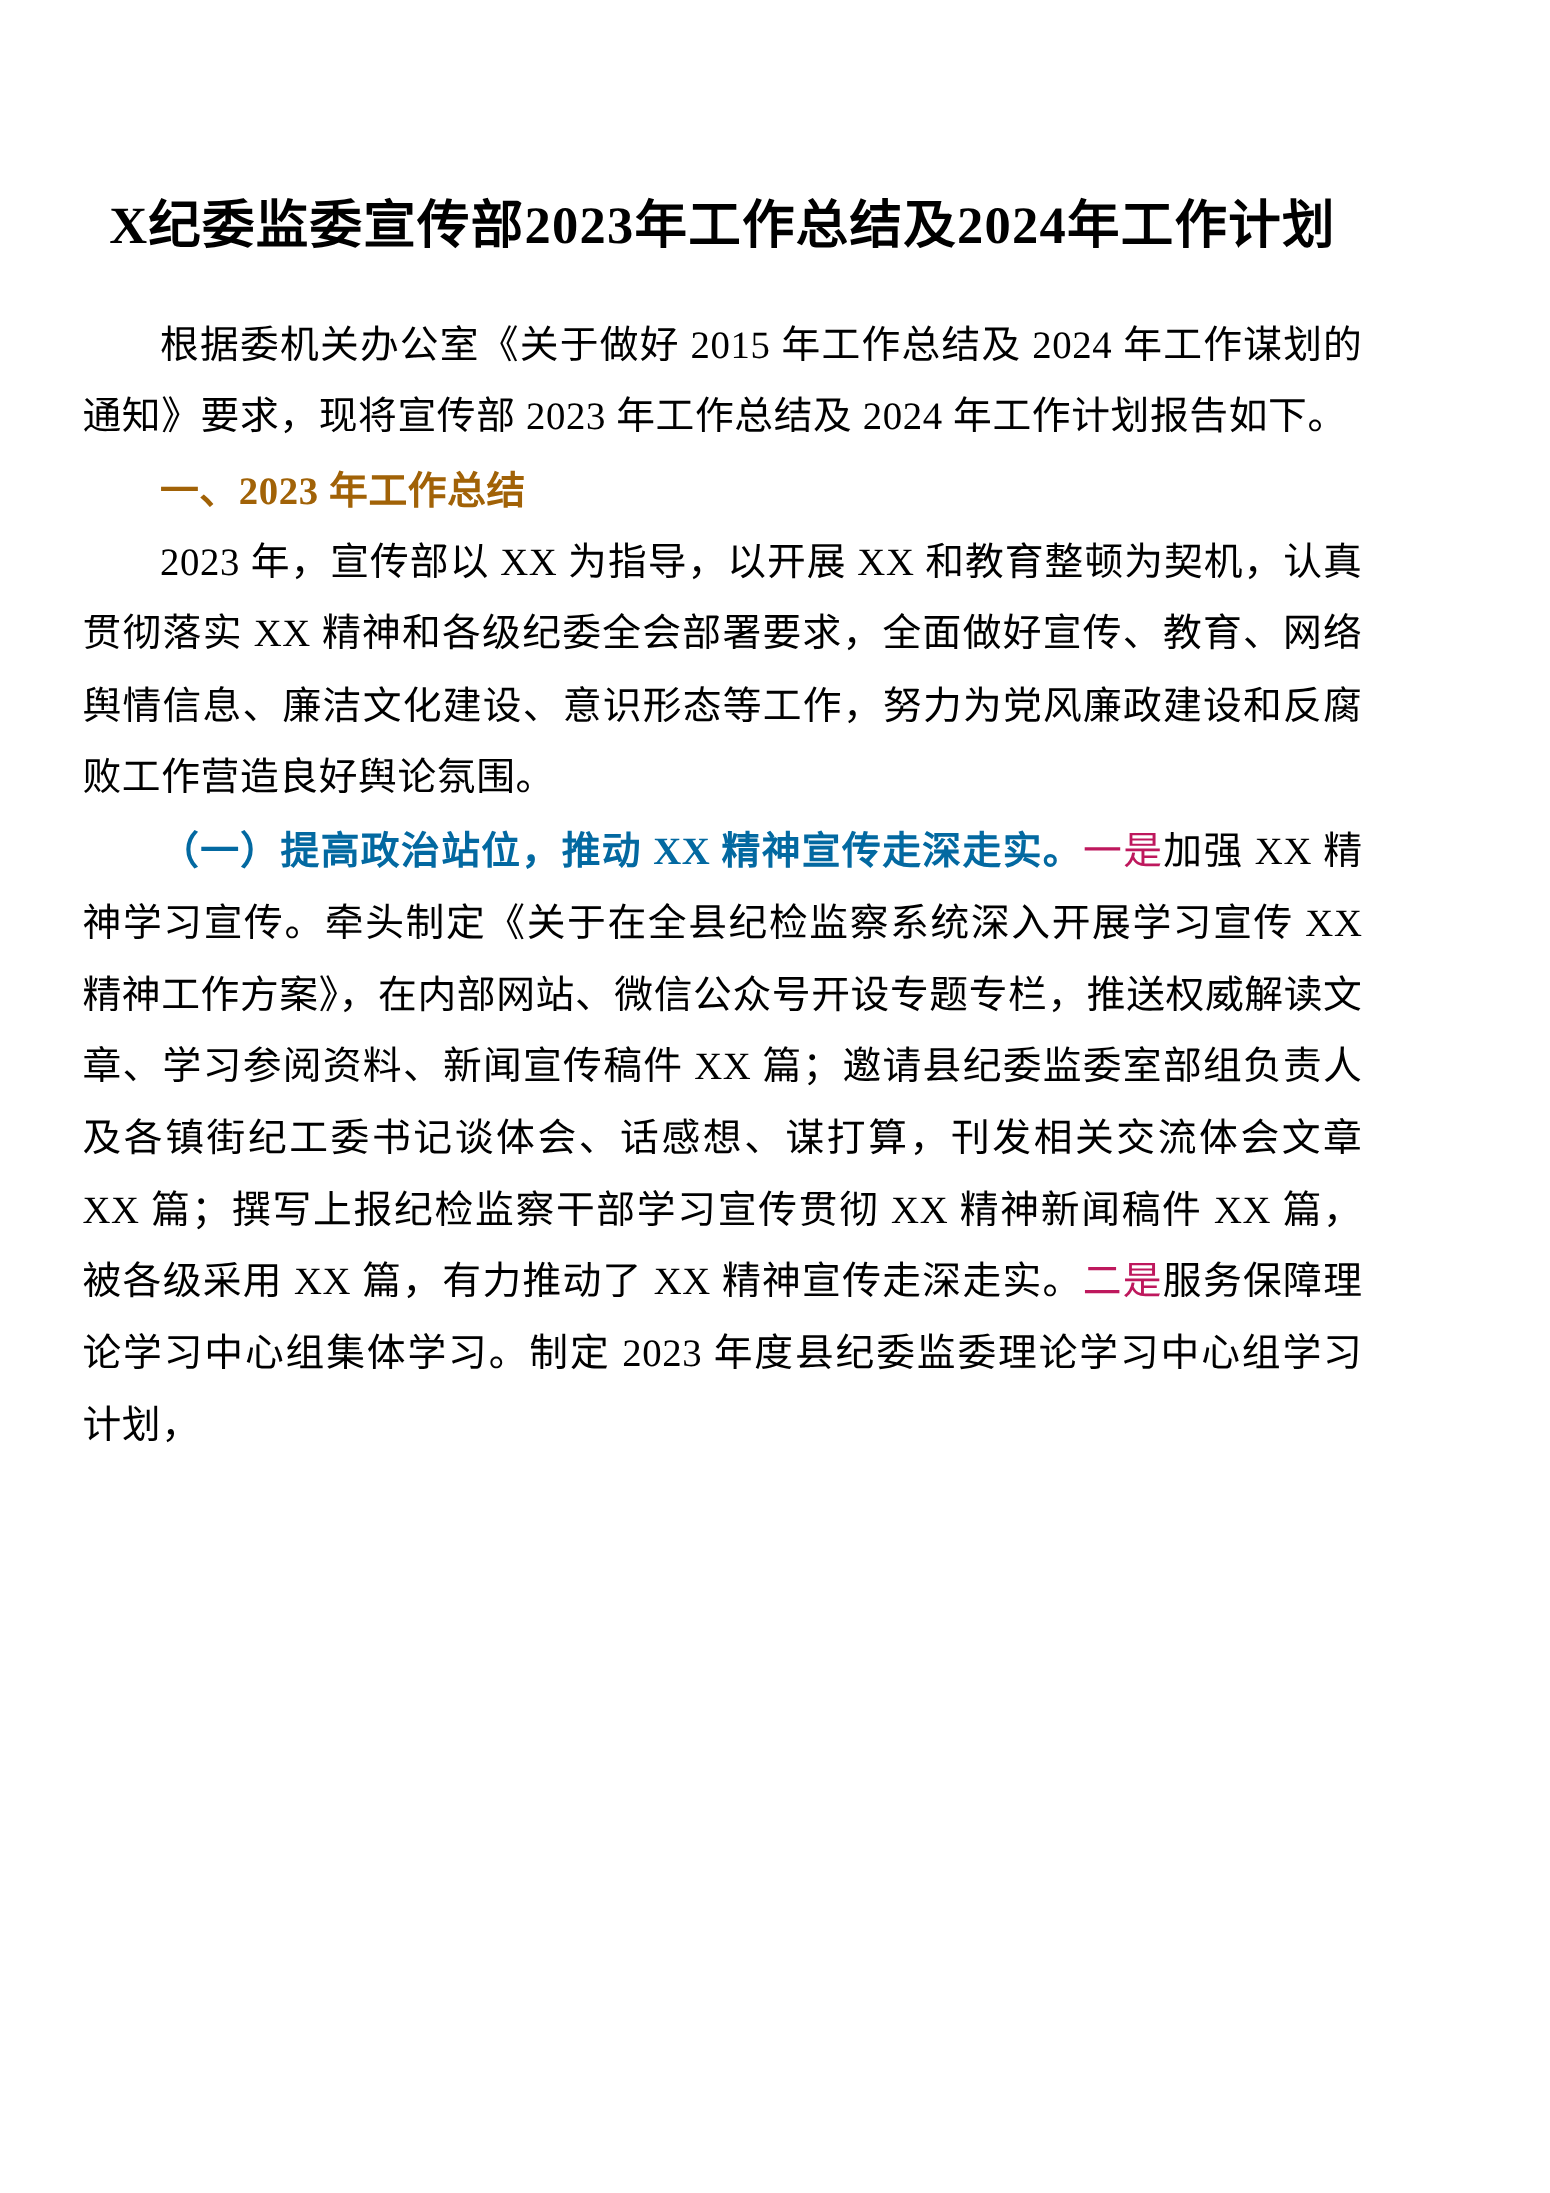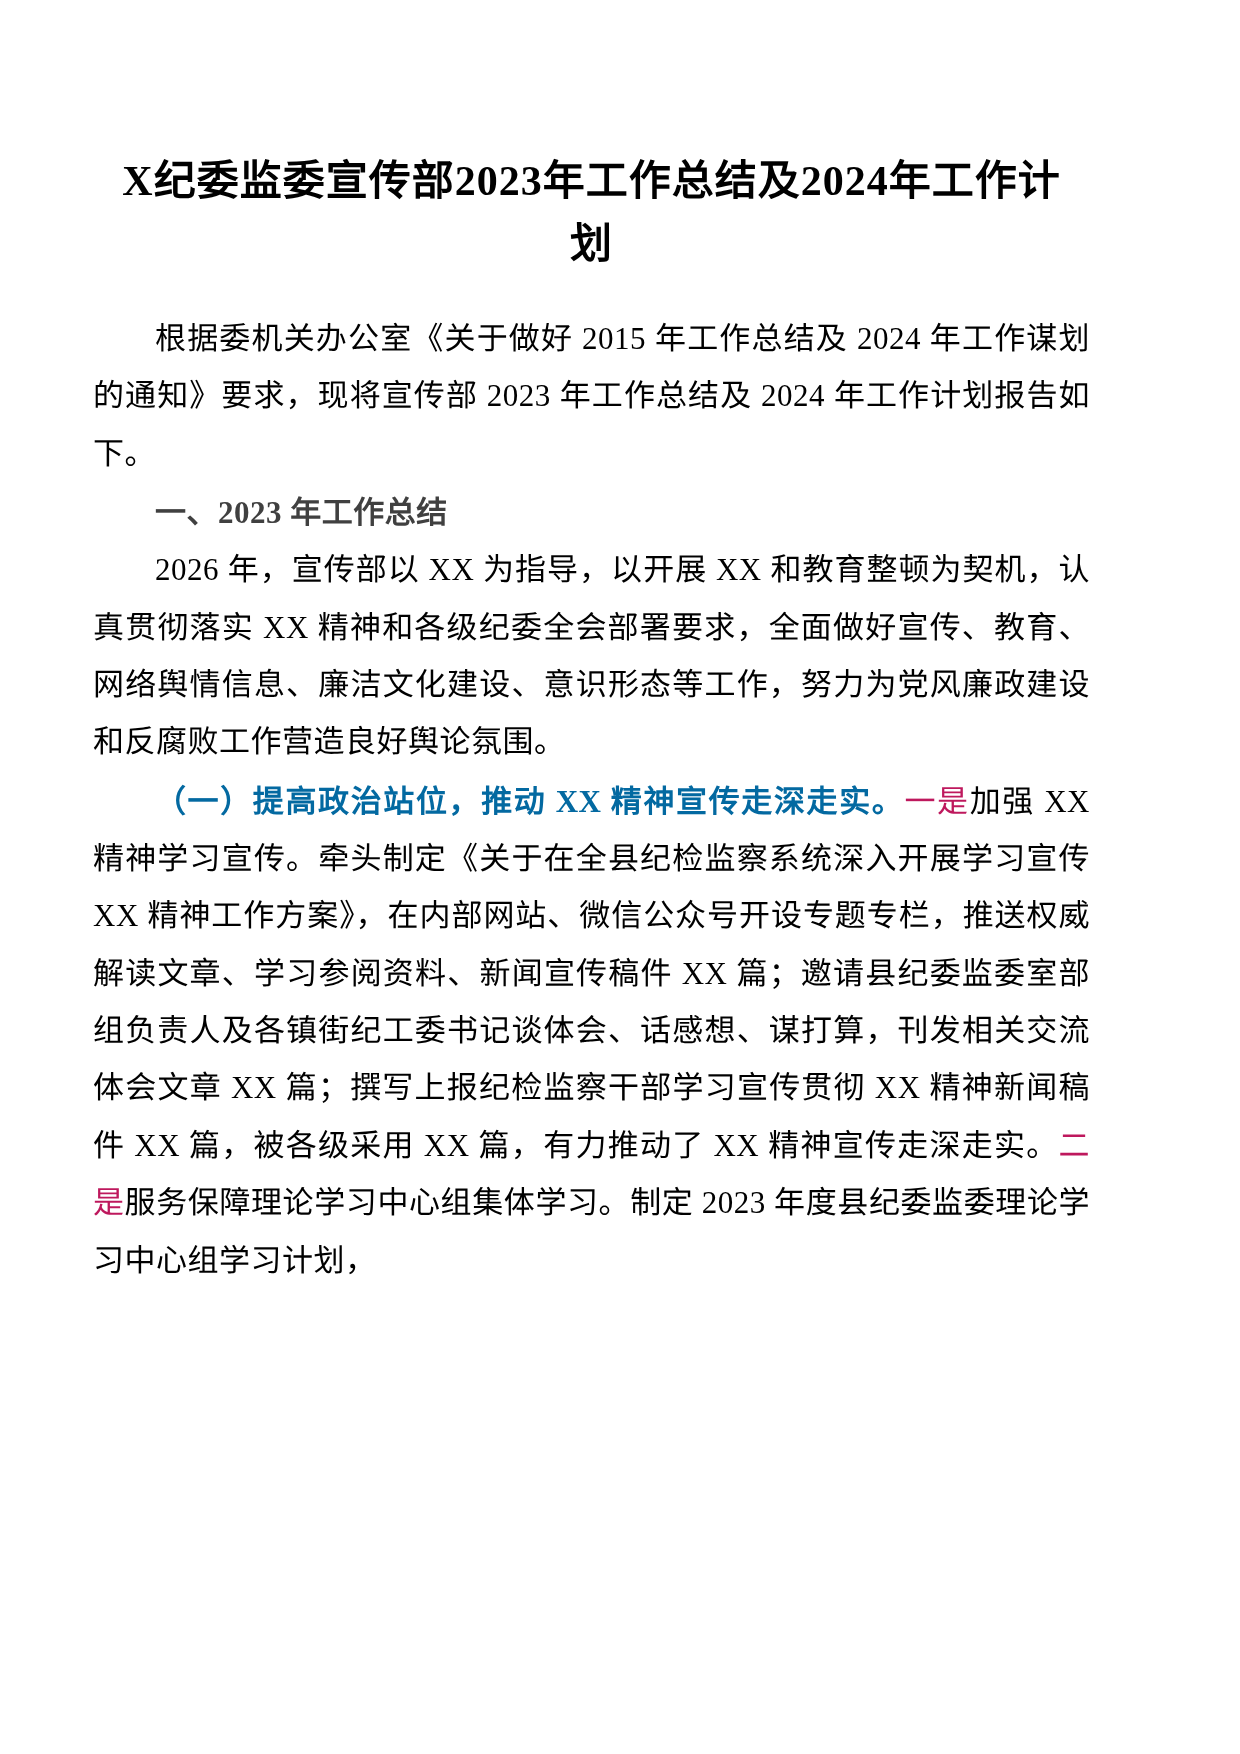--- a/index.html
+++ b/index.html
@@ -6,21 +6,21 @@
     margin: 0;
     padding: 0;
     background: #ffffff;
   }
   .page {
     width: 1240px;
     height: 1754px;
     background: #ffffff;
     position: relative;
     box-sizing: border-box;
-    padding: 150px 150px 60px 93px;
+    padding: 150px 150px 60px 66px;
     font-family: "Liberation Serif", "DejaVu Serif", serif;
     color: #000000;
     overflow: hidden;
   }
   .doc-title {
     font-family: "Liberation Serif", "DejaVu Serif", serif;
     font-weight: bold;
     font-size: 42px;
     line-height: 1.5;
     text-align: center;
@@ -36,21 +36,21 @@
     text-justify: inter-ideograph;
     text-indent: 2em;
     letter-spacing: 0.5px;
   }
   .heading-1 {
     font-size: 31px;
     line-height: 1.85;
     margin: 0;
     text-indent: 2em;
     font-weight: bold;
-    color: #404040;
+    color: #a16207;
     letter-spacing: 0.5px;
   }
   .sub-heading {
     color: #0369a1;
     font-weight: bold;
   }
   .bold-run {
     font-weight: normal;
     color: #be185d;
   }
@@ -59,17 +59,17 @@
 <body>
 
 <div class="page">
 
   <h1 class="doc-title">X纪委监委宣传部2023年工作总结及2024年工作计划</h1>
 
   <p class="para">根据委机关办公室《关于做好 2015 年工作总结及 2024 年工作谋划的通知》要求，现将宣传部 2023 年工作总结及 2024 年工作计划报告如下。</p>
 
   <p class="heading-1">一、2023 年工作总结</p>
 
-  <p class="para">2026 年，宣传部以 XX 为指导，以开展 XX 和教育整顿为契机，认真贯彻落实 XX 精神和各级纪委全会部署要求，全面做好宣传、教育、网络舆情信息、廉洁文化建设、意识形态等工作，努力为党风廉政建设和反腐败工作营造良好舆论氛围。</p>
+  <p class="para">2023 年，宣传部以 XX 为指导，以开展 XX 和教育整顿为契机，认真贯彻落实 XX 精神和各级纪委全会部署要求，全面做好宣传、教育、网络舆情信息、廉洁文化建设、意识形态等工作，努力为党风廉政建设和反腐败工作营造良好舆论氛围。</p>
 
   <p class="para"><span class="sub-heading">（一）提高政治站位，推动 XX 精神宣传走深走实。</span><span class="bold-run">一是</span><span>加强 XX 精神学习宣传。牵头制定《关于在全县纪检监察系统深入开展学习宣传 XX 精神工作方案》，在内部网站、微信公众号开设专题专栏，推送权威解读文章、学习参阅资料、新闻宣传稿件 XX 篇；邀请县纪委监委室部组负责人及各镇街纪工委书记谈体会、话感想、谋打算，刊发相关交流体会文章 XX 篇；撰写上报纪检监察干部学习宣传贯彻 XX 精神新闻稿件 XX 篇，被各级采用 XX 篇，有力推动了 XX 精神宣传走深走实。</span><span class="bold-run">二是</span><span>服务保障理论学习中心组集体学习。制定 2023 年度县纪委监委理论学习中心组学习计划，</span></p>
 
 </div>
 
 </body></html>

